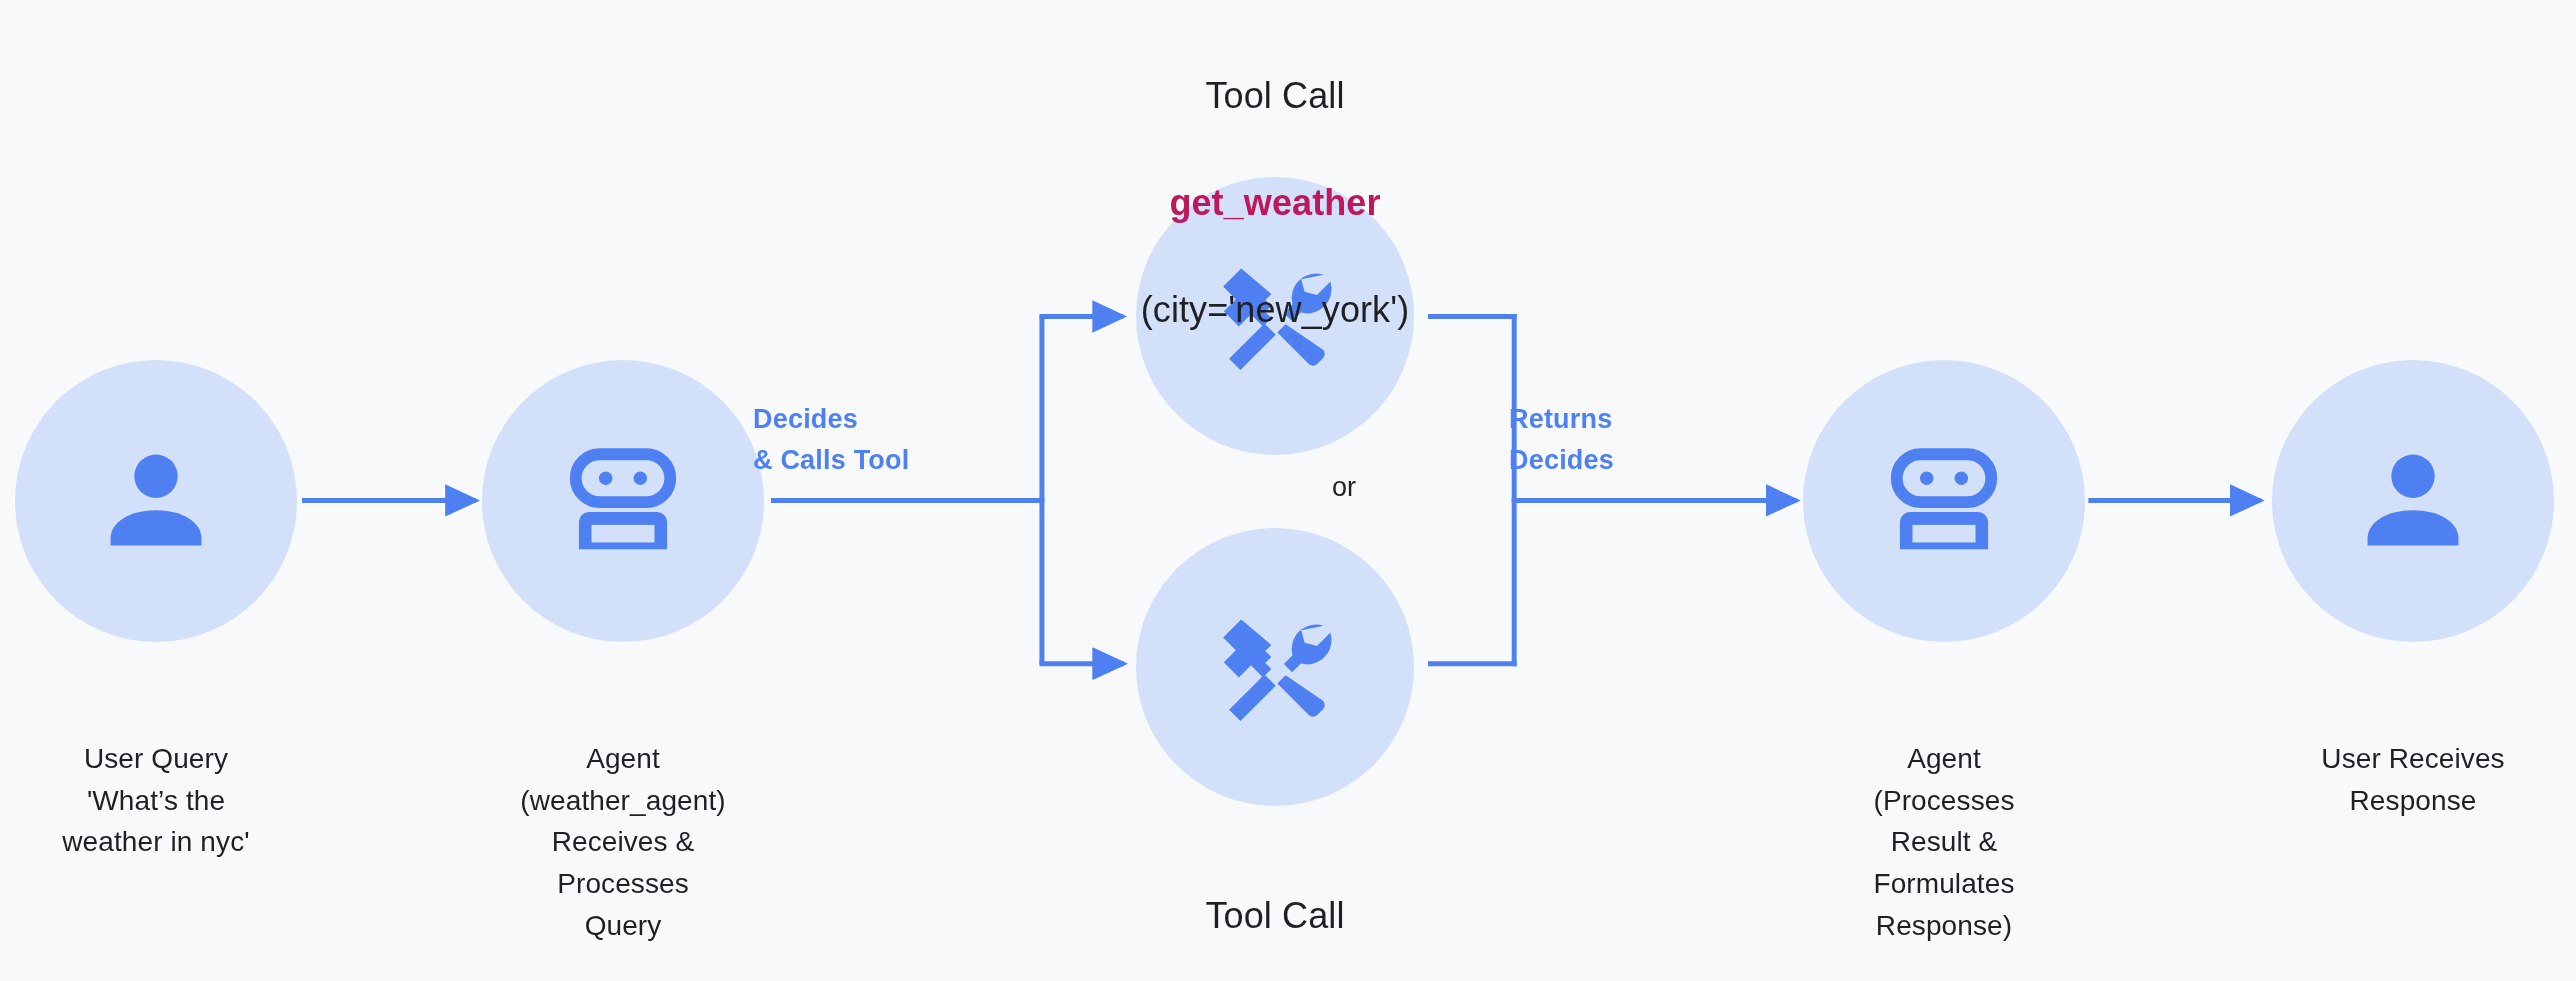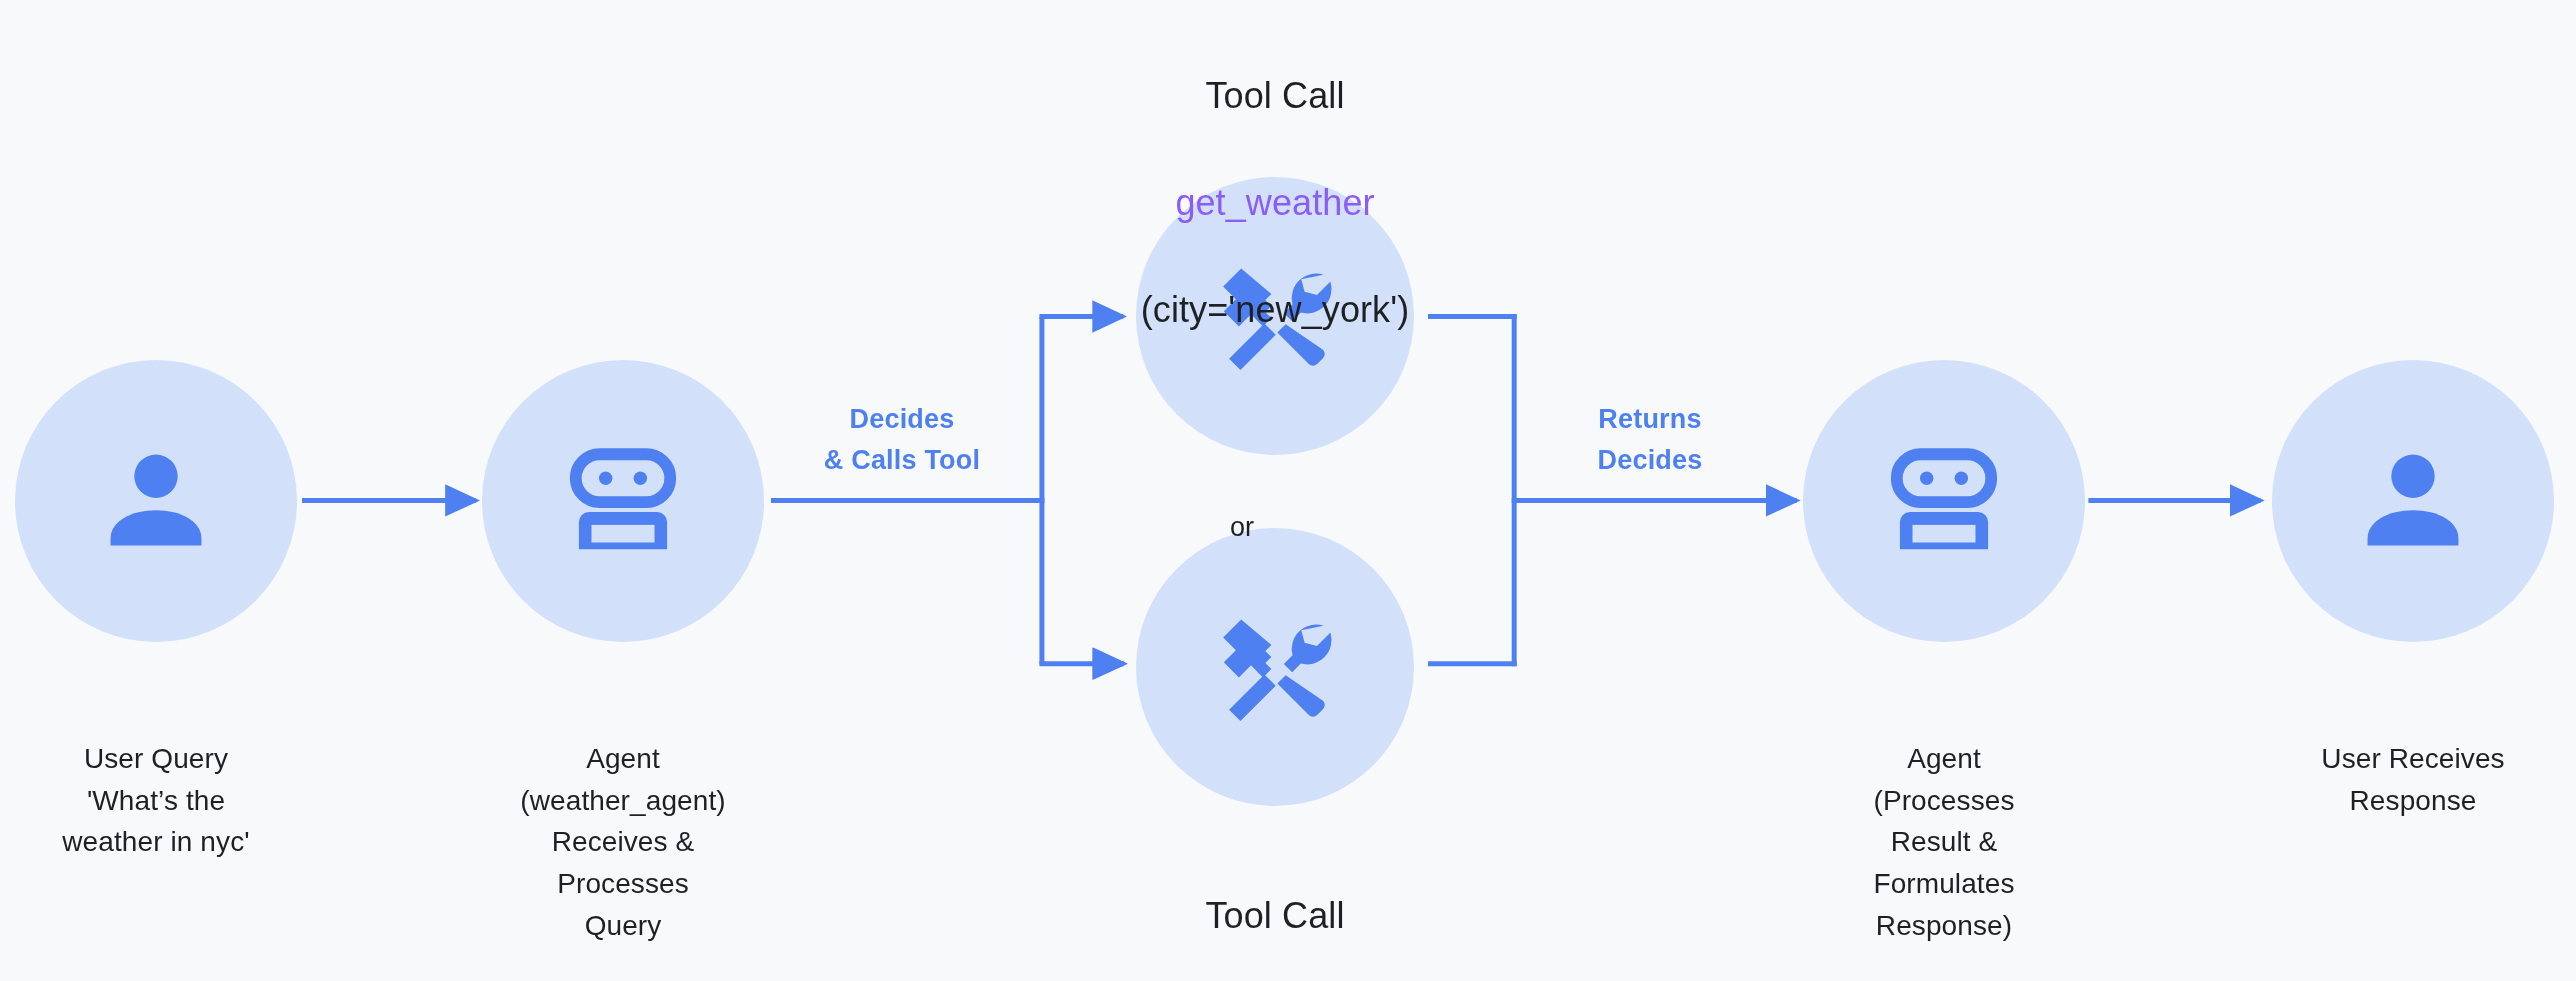--- a/index.html
+++ b/index.html
@@ -69,25 +69,25 @@
     line-height: 1.49;
     letter-spacing: 0.1px;
     white-space: pre-line;
     transform: translateX(-50%);
   }
   .caption.tool-caption {
     font-size: 36px;
     line-height: 1.49;
   }
   .mono-blue {
-    color: #8b5cf6;
+    color: #be185d;
+    font-weight: bold;
   }
   .edge-label {
     position: absolute;
-    text-align: center;
     color: #4f80f1;
     font-weight: 700;
     font-size: 27px;
     line-height: 1.5;
     white-space: pre-line;
     transform: translateX(-50%);
     letter-spacing: 0.2px;
   }
   .or-label {
     position: absolute;
@@ -228,16 +228,16 @@
   </div>
   <div class="caption" style="left:2413px; top:738px; width:348px;">User Receives
 Response</div>
 
   <div class="edge-label" style="left:902px; top:399px; width:298px;">Decides
 &amp; Calls Tool</div>
 
   <div class="edge-label" style="left:1650px; top:399px; width:282px;">Returns
 Decides</div>
 
-  <div class="or-label" style="left:1242px; top:488px; width:99px;margin-top:40px;">or</div>
+  <div class="or-label" style="left:1344px; top:488px; width:99px;">or</div>
 
 </div>
 
 
 </body></html>

